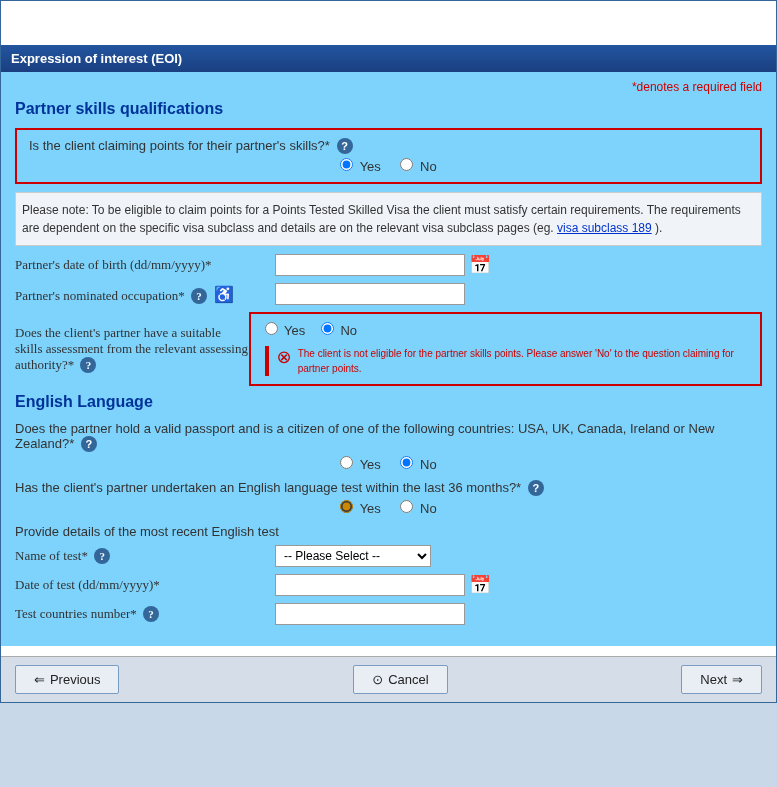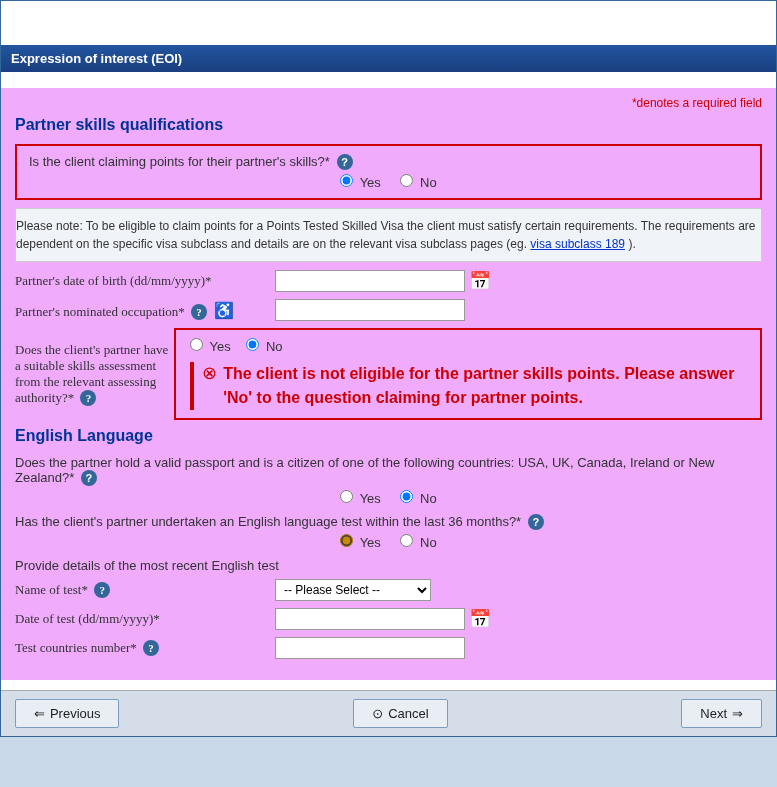--- a/index.html
+++ b/index.html
@@ -18,22 +18,21 @@
     .title-bar {
       background: linear-gradient(to bottom, #2255a0, #1a3f80);
       color: #fff;
       font-size: 13px;
       font-weight: bold;
       padding: 6px 10px;
       margin-top: 44px;
     }
     .content {
       padding: 8px 14px 14px 14px;
-      background: #f0abfc;
-      margin-top: 16px;
+      background: #7dd3fc;
     }
     .required-note {
       text-align: right;
       color: #cc0000;
       font-size: 12px;
       margin-bottom: 6px;
     }
     .section-title {
       font-size: 16px;
       font-weight: bold;
@@ -56,21 +55,21 @@
       margin-top: 4px;
     }
     .radio-group label {
       margin: 0 8px;
       font-size: 13px;
       color: #333;
     }
     .info-box {
       background: #f0f4f8;
       border: 1px solid #ccc;
-      padding: 8px 0;
+      padding: 8px 6px;
       font-size: 12px;
       color: #333;
       margin-bottom: 8px;
       line-height: 1.5;
     }
     .info-box a {
       color: #0033cc;
     }
     .form-row {
       display: flex;
@@ -259,21 +258,21 @@
               <input type="radio" name="skills_assessment" value="yes" style="">
               <span>Yes</span>
             </label>
             <label class="radio-label">
               <input type="radio" name="skills_assessment" value="no" checked="" style="">
               <span>No</span>
             </label>
           </div>
           <div style="display:flex; align-items:flex-start; margin-top: 8px; border-left: 4px solid #cc0000; padding-left: 8px;">
             <span style="color:#cc0000; font-size:18px; margin-right:6px;">⊗</span>
-            <span style="color:#cc0000; font-size:16px; line-height:1.5;font-weight:bold;">The client is not eligible for the partner skills points. Please answer 'No' to the question claiming for partner points.</span>
+            <span style="color:#cc0000; font-size:10px; line-height:1.5;">The client is not eligible for the partner skills points. Please answer 'No' to the question claiming for partner points.</span>
           </div>
         </div>
       </div>
     </div>
 
 
     
     <div class="english-section-title">English Language</div>
 
     

